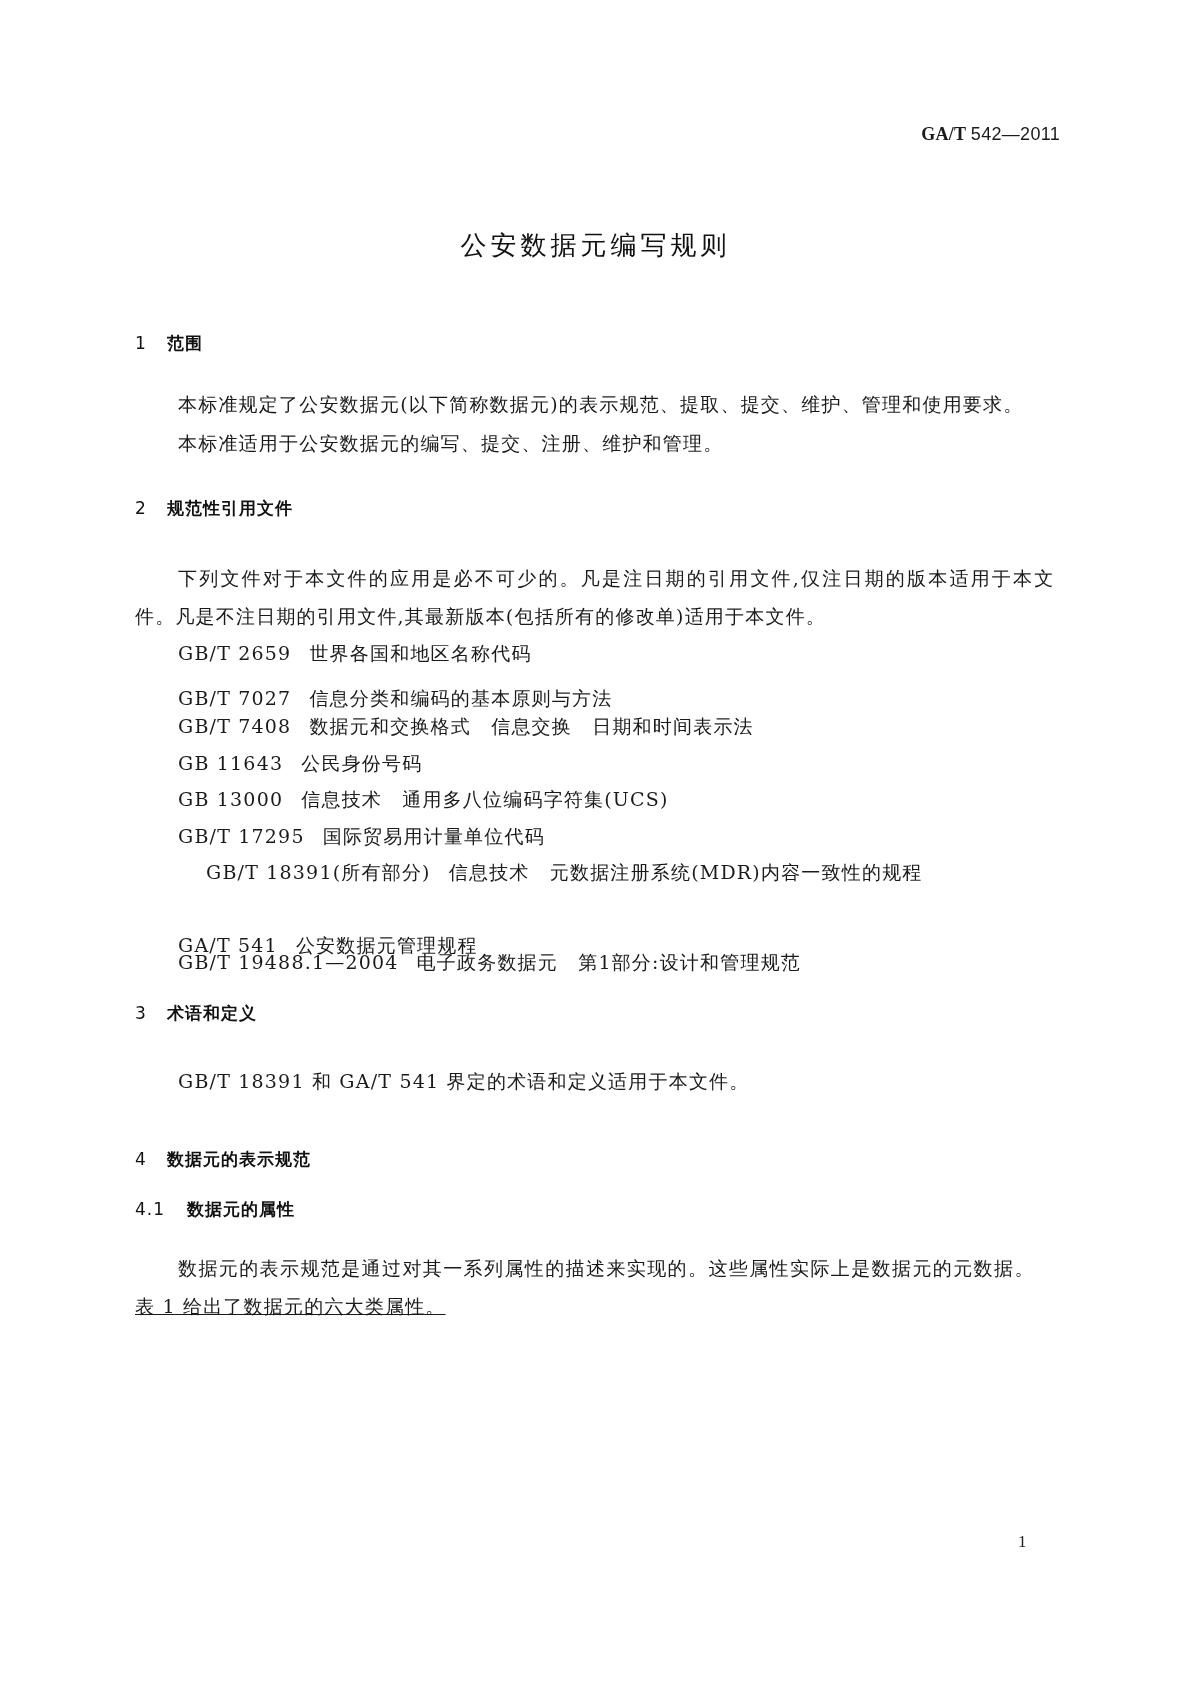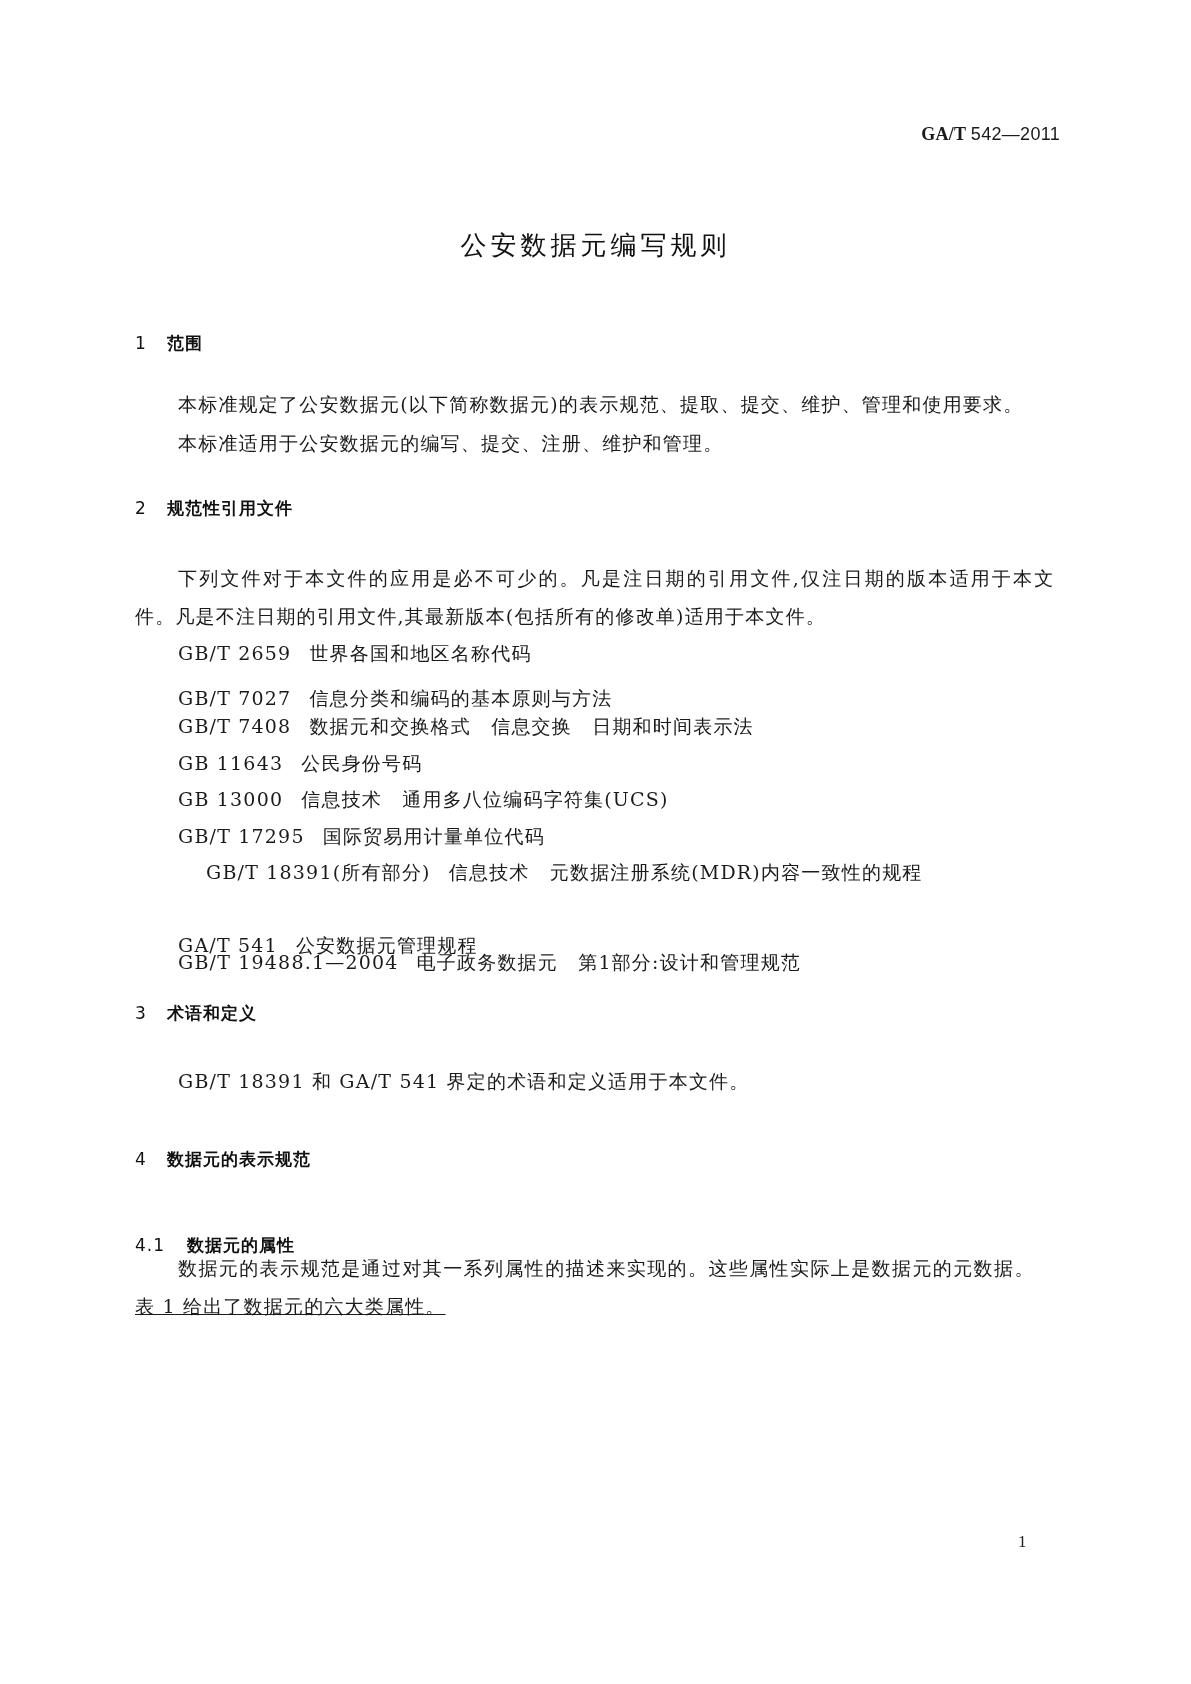--- a/index.html
+++ b/index.html
@@ -98,19 +98,19 @@
     <div class="abs p indent ref" style="top:860px;margin-left:28px;"><span class="code">GB/T 18391(所有部分)</span><span>信息技术　元数据注册系统(MDR)内容一致性的规程</span></div>
     <div class="abs p indent ref" style="top:950px;text-align:right;"><span class="code">GB/T 19488.1—2004</span><span>电子政务数据元　第1部分:设计和管理规范</span></div>
     <div class="abs p indent ref" style="top:933px;"><span class="code">GA/T 541</span><span>公安数据元管理规程</span></div>
   </div>
 
   <div class="abs h1" style="top:1002px;"><span class="no">3</span><span>术语和定义</span></div>
   <div class="abs p indent" style="top:1069px;">GB/T 18391 和 GA/T 541 界定的术语和定义适用于本文件。</div>
 
   <div class="abs h1" style="top:1148px;"><span class="no">4</span><span>数据元的表示规范</span></div>
 
-  <div class="abs h1 sub" style="top:1234px;"><span class="no">4.1</span><span>数据元的属性</span></div>
+  <div class="abs h1 sub" style="top:1198px;"><span class="no">4.1</span><span>数据元的属性</span></div>
   <div class="abs p indent" style="top:1256px; letter-spacing:1.4px;">数据元的表示规范是通过对其一系列属性的描述来实现的。这些属性实际上是数据元的元数据。</div>
   <div class="abs p flush" style="top:1294px;text-decoration:underline;">表 1 给出了数据元的六大类属性。</div>
 
   <div class="abs page-num">1</div>
 
 </div>
 
 </body></html>

